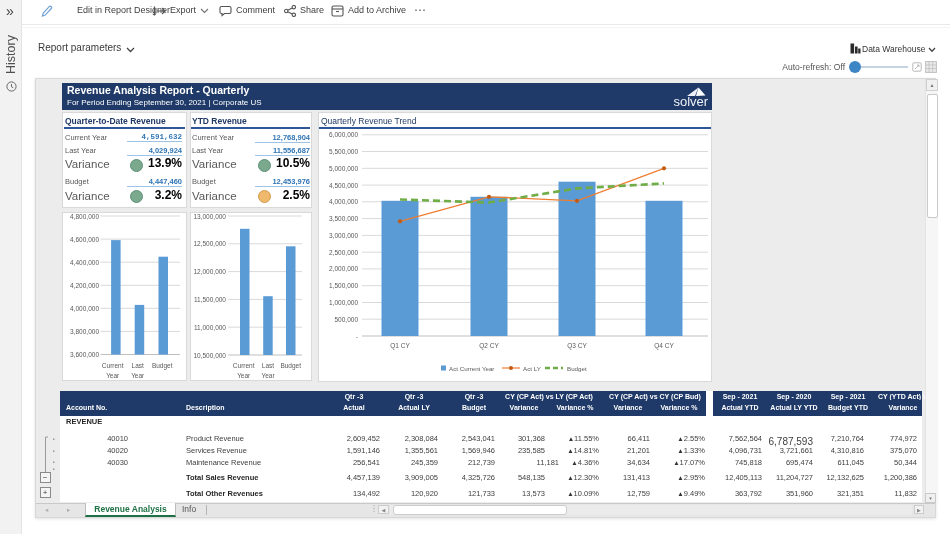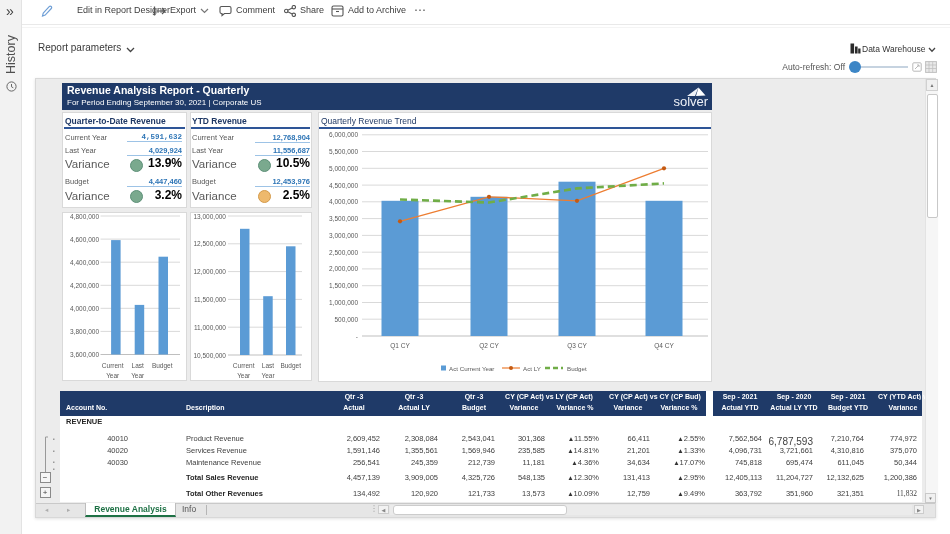--- a/index.html
+++ b/index.html
@@ -305,21 +305,21 @@
 <div class="abs r" style="left:643px;top:445.5px;width:62px;font-size:7.5px;color:#404040;white-space:nowrap;"><span style="color:#333333;font-size:6.5px;">▲</span>1.33%</div>
 <div class="abs r" style="left:700px;top:445.5px;width:62px;font-size:7.5px;color:#404040;white-space:nowrap;">4,096,731</div>
 <div class="abs r" style="left:751px;top:445.5px;width:62px;font-size:7.5px;color:#404040;white-space:nowrap;">3,721,661</div>
 <div class="abs r" style="left:802px;top:445.5px;width:62px;font-size:7.5px;color:#404040;white-space:nowrap;">4,310,816</div>
 <div class="abs r" style="left:855px;top:445.5px;width:62px;font-size:7.5px;color:#404040;white-space:nowrap;">375,070</div>
 <div class="abs r" style="left:88px;top:457.5px;width:40px;font-size:7.5px;color:#404040;">40030</div>
 <div class="abs" style="left:186px;top:457.5px;font-size:7.5px;color:#404040;">Maintenance Revenue</div>
 <div class="abs r" style="left:318px;top:457.5px;width:62px;font-size:7.5px;color:#404040;white-space:nowrap;">256,541</div>
 <div class="abs r" style="left:376px;top:457.5px;width:62px;font-size:7.5px;color:#404040;white-space:nowrap;">245,359</div>
 <div class="abs r" style="left:433px;top:457.5px;width:62px;font-size:7.5px;color:#404040;white-space:nowrap;">212,739</div>
-<div class="abs r" style="left:483px;top:457.5px;width:62px;font-size:7.5px;color:#404040;white-space:nowrap;">11,181</div>
+<div class="abs r" style="left:497px;top:457.5px;width:62px;font-size:7.5px;color:#404040;white-space:nowrap;">11,181</div>
 <div class="abs r" style="left:537px;top:457.5px;width:62px;font-size:7.5px;color:#404040;white-space:nowrap;"><span style="color:#333333;font-size:6.5px;">▲</span>4.36%</div>
 <div class="abs r" style="left:588px;top:457.5px;width:62px;font-size:7.5px;color:#404040;white-space:nowrap;">34,634</div>
 <div class="abs r" style="left:643px;top:457.5px;width:62px;font-size:7.5px;color:#404040;white-space:nowrap;"><span style="color:#333333;font-size:6.5px;">▲</span>17.07%</div>
 <div class="abs r" style="left:700px;top:457.5px;width:62px;font-size:7.5px;color:#404040;white-space:nowrap;">745,818</div>
 <div class="abs r" style="left:751px;top:457.5px;width:62px;font-size:7.5px;color:#404040;white-space:nowrap;">695,474</div>
 <div class="abs r" style="left:802px;top:457.5px;width:62px;font-size:7.5px;color:#404040;white-space:nowrap;">611,045</div>
 <div class="abs r" style="left:855px;top:457.5px;width:62px;font-size:7.5px;color:#404040;white-space:nowrap;">50,344</div>
 <div class="abs" style="left:186px;top:473.0px;font-size:7.5px;font-weight:bold;color:#262626;">Total Sales Revenue</div>
 <div class="abs r" style="left:318px;top:473.0px;width:62px;font-size:7.5px;color:#404040;white-space:nowrap;">4,457,139</div>
 <div class="abs r" style="left:376px;top:473.0px;width:62px;font-size:7.5px;color:#404040;white-space:nowrap;">3,909,005</div>
@@ -336,21 +336,21 @@
 <div class="abs r" style="left:318px;top:489.0px;width:62px;font-size:7.5px;color:#404040;white-space:nowrap;">134,492</div>
 <div class="abs r" style="left:376px;top:489.0px;width:62px;font-size:7.5px;color:#404040;white-space:nowrap;">120,920</div>
 <div class="abs r" style="left:433px;top:489.0px;width:62px;font-size:7.5px;color:#404040;white-space:nowrap;">121,733</div>
 <div class="abs r" style="left:483px;top:489.0px;width:62px;font-size:7.5px;color:#404040;white-space:nowrap;">13,573</div>
 <div class="abs r" style="left:537px;top:489.0px;width:62px;font-size:7.5px;color:#404040;white-space:nowrap;"><span style="color:#333333;font-size:6.5px;">▲</span>10.09%</div>
 <div class="abs r" style="left:588px;top:489.0px;width:62px;font-size:7.5px;color:#404040;white-space:nowrap;">12,759</div>
 <div class="abs r" style="left:643px;top:489.0px;width:62px;font-size:7.5px;color:#404040;white-space:nowrap;"><span style="color:#333333;font-size:6.5px;">▲</span>9.49%</div>
 <div class="abs r" style="left:700px;top:489.0px;width:62px;font-size:7.5px;color:#404040;white-space:nowrap;">363,792</div>
 <div class="abs r" style="left:751px;top:489.0px;width:62px;font-size:7.5px;color:#404040;white-space:nowrap;">351,960</div>
 <div class="abs r" style="left:802px;top:489.0px;width:62px;font-size:7.5px;color:#404040;white-space:nowrap;">321,351</div>
-<div class="abs r" style="left:855px;top:489.0px;width:62px;font-size:7.5px;color:#404040;white-space:nowrap;font-family:Liberation Serif, serif;">11,832</div>
+<div class="abs r" style="left:855px;top:489.0px;width:62px;font-size:7.5px;color:#404040;white-space:nowrap;">11,832</div>
 
 <svg class="abs" style="left:38px;top:430px;" width="20" height="72" viewBox="0 0 20 72">
     <path d="M7.5 7 H10 M7.5 7 V42" stroke="#999" stroke-width="1" fill="none"></path>
     <rect x="15" y="8.5" width="1.5" height="1.5" fill="#999"></rect>
     <rect x="15" y="20.5" width="1.5" height="1.5" fill="#999"></rect>
     <rect x="15" y="31.5" width="1.5" height="1.5" fill="#999"></rect>
     <rect x="15" y="38.5" width="1.5" height="1.5" fill="#999"></rect>
   </svg>
 <div class="abs" style="left:39.5px;top:472px;width:11px;height:11px;background:#f5f5f5;border:1px solid #8a8a8a;font-size:8px;color:#444;text-align:center;line-height:9px;">−</div>
 <div class="abs" style="left:39.5px;top:487px;width:11px;height:11px;background:#f5f5f5;border:1px solid #8a8a8a;font-size:8px;color:#444;text-align:center;line-height:9px;">+</div>

